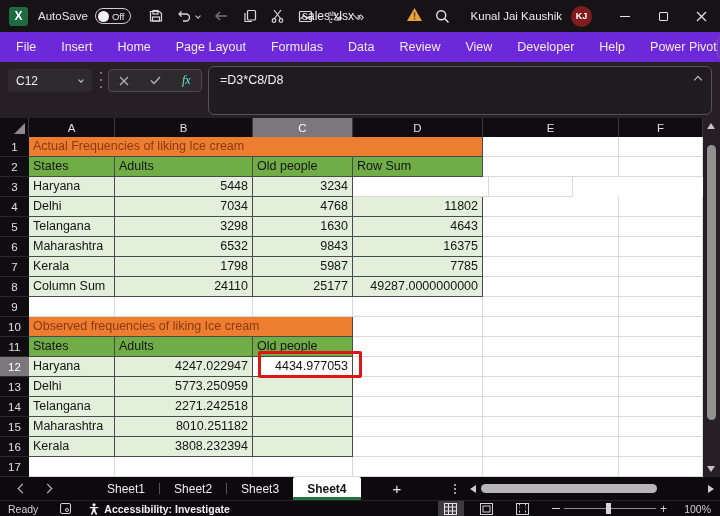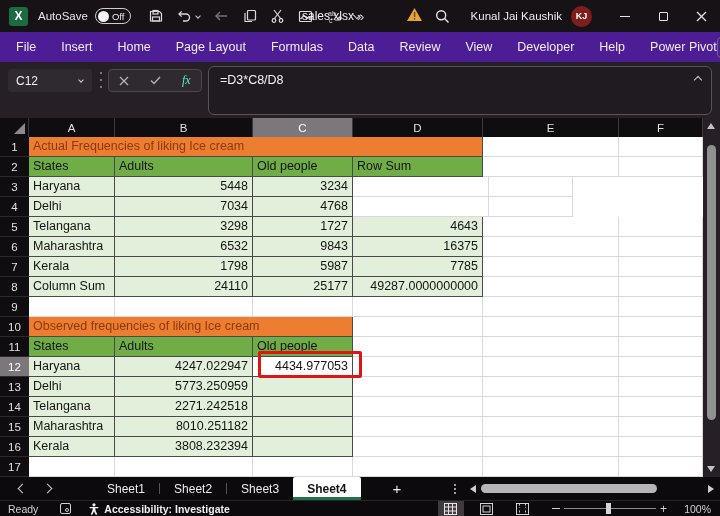--- a/index.html
+++ b/index.html
@@ -36,21 +36,21 @@
   .warn-tri { margin-right:8px; }
   .user-name { font-size:11.5px; color:#eceaec; margin-right:9px;padding-left:40px; }
   .avatar { width:21px; height:21px; border-radius:50%; background:#7f1d1d; color:#fff;
     font-size:9px; font-weight:700; display:flex; align-items:center; justify-content:center;
     margin-right:14px; }
   .winbtn { width:38px; height:32px; display:flex; align-items:center; justify-content:center; }
   .min-glyph { width:10px; height:1px; background:#e6e2e6; }
   .max-glyph { width:9px; height:9px; border:1px solid #e6e2e6; border-radius:1px; }
   
   .menubar { position:absolute; left:0; top:32px; width:720px; height:30px;
-    background:#4c1d95; display:flex; align-items:center; color:#f0ecf0; }
+    background:#6d28d9; display:flex; align-items:center; color:#f0ecf0; }
   .menu-items { display:flex; align-items:center; gap:25px; padding-left:16px; font-size:12.5px; }
   .menu-item { cursor:default; white-space:nowrap; }
   .mb-right { margin-left:auto; display:flex; align-items:center; gap:8px; padding-right:8px; }
   .comments-btn { display:flex; align-items:center; gap:6px; border:1px solid #6f6b6f;
     border-radius:4px; height:21px; padding:0 9px; font-size:12px; color:#f0ecf0; }
   
   .formularow { position:absolute; left:0; top:62px; width:720px; height:56px; background:#262026; }
   .namebox { position:absolute; left:8px; top:7px; width:84px; height:23px; background:#2f2a2f;
     border-radius:3px; display:flex; align-items:center; color:#f2eef2; font-size:12px; }
   .namebox .ref { padding-left:8px; flex:1; }
@@ -317,28 +317,29 @@
           <div class="cell s-data num" style="width: 138px;">5448</div>
           <div class="cell s-data num" style="width: 100px;">3234</div>
           <div class="cell" style="width: 136px;"></div>
           <div class="cell" style="width: 84px;"></div>
         </div>
         <div class="grow">
           <div class="rowhead">4</div>
           <div class="cell s-data" style="width: 86px;">Delhi</div>
           <div class="cell s-data num" style="width: 138px;">7034</div>
           <div class="cell s-data num" style="width: 100px;">4768</div>
+          <div class="cell s-data num" style="width: 130px;">11802</div>
           <div class="cell" style="width: 136px;"></div>
           <div class="cell" style="width: 84px;"></div>
         </div>
         <div class="grow">
           <div class="rowhead">5</div>
           <div class="cell s-data" style="width: 86px;">Telangana</div>
           <div class="cell s-data num" style="width: 138px;">3298</div>
-          <div class="cell s-data num" style="width: 100px;">1727</div>
+          <div class="cell s-data num" style="width: 100px;">1630</div>
           <div class="cell s-data num" style="width: 130px;">4643</div>
           <div class="cell" style="width: 136px;"></div>
           <div class="cell" style="width: 84px;"></div>
         </div>
         <div class="grow">
           <div class="rowhead">6</div>
           <div class="cell s-data" style="width: 86px;">Maharashtra</div>
           <div class="cell s-data num" style="width: 138px;">6532</div>
           <div class="cell s-data num" style="width: 100px;">9843</div>
           <div class="cell s-data num" style="width: 130px;">16375</div>

